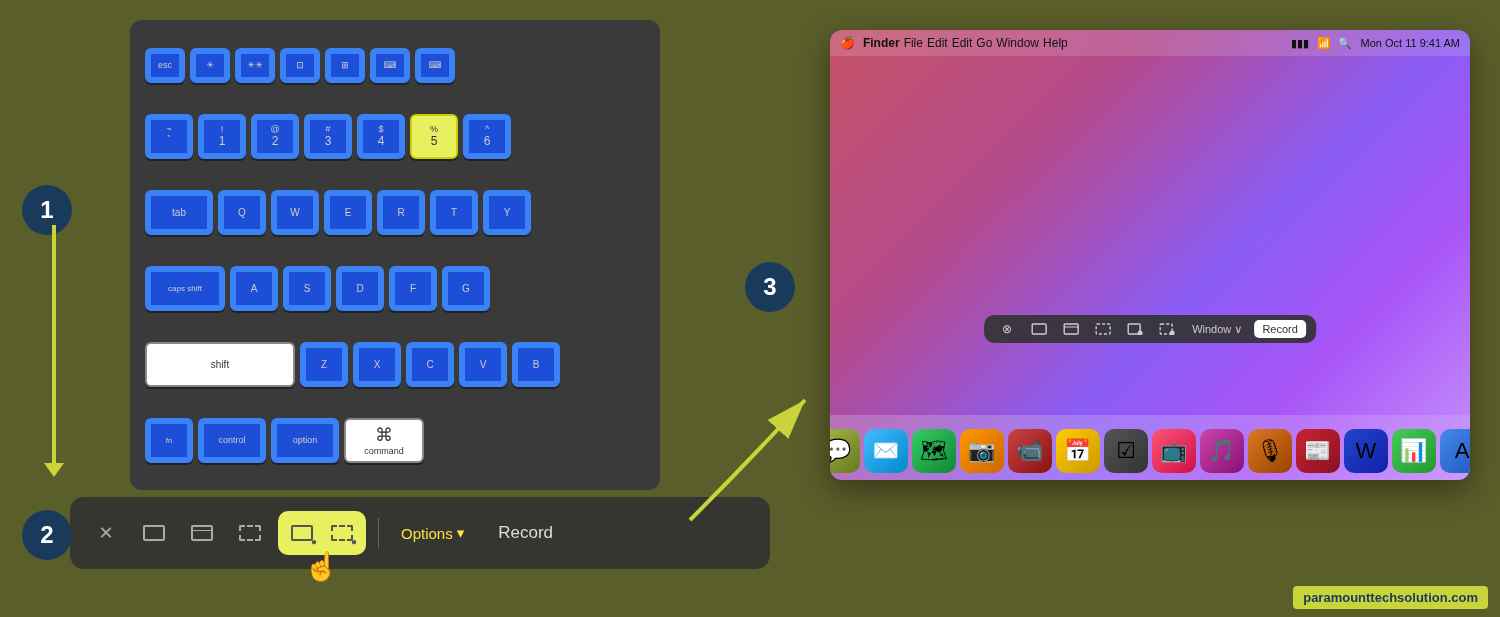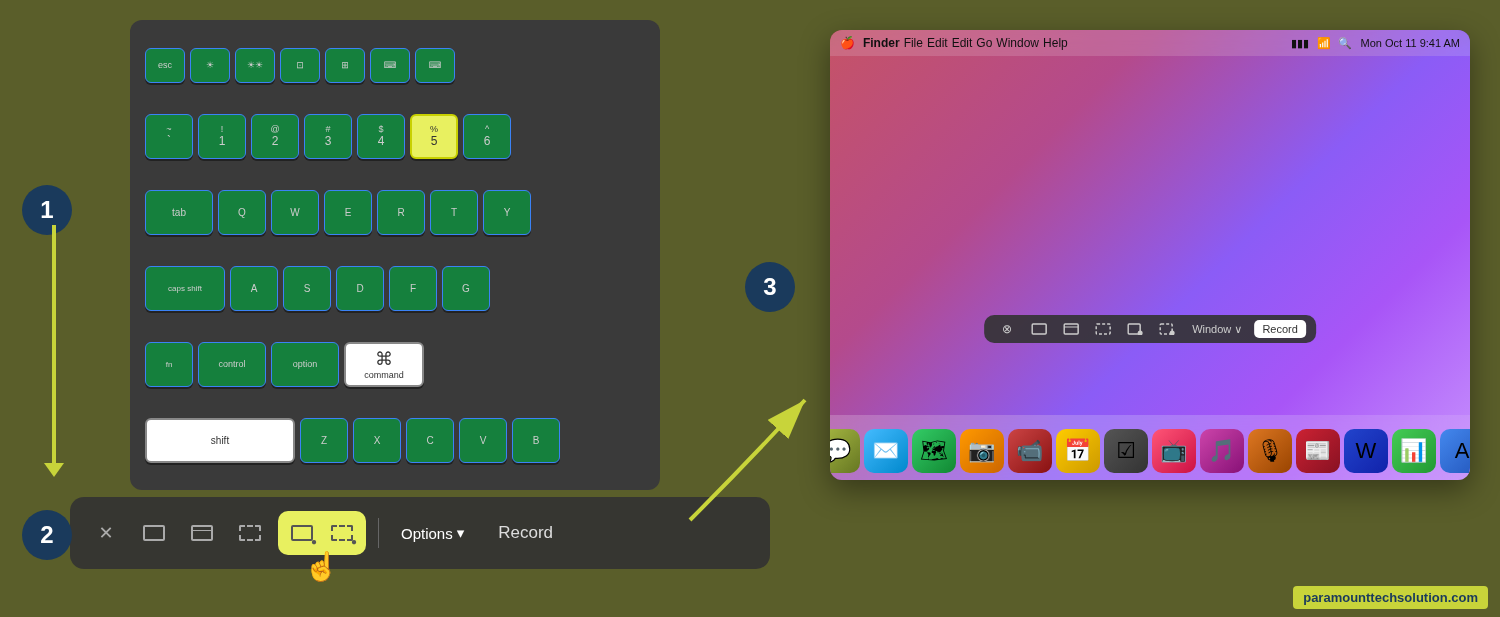--- a/index.html
+++ b/index.html
@@ -62,30 +62,30 @@
       gap: 6px;
     }
 
     .keyboard-row {
       display: flex;
       gap: 5px;
       align-items: center;
     }
 
     .key {
-      background: #15803d;
+      background: #1d4ed8;
       border-radius: 6px;
       color: #ccc;
       font-size: 10px;
       display: flex;
       flex-direction: column;
       align-items: center;
       justify-content: center;
       cursor: pointer;
-      border: 1px solid #3b82f6;
+      border: 6px solid #3b82f6;
       box-shadow: 0 2px 0 #222;
       flex-shrink: 0;
     }
 
     .key.regular { width: 48px; height: 45px; }
     .key.wide { width: 68px; height: 45px; }
     .key.wider { width: 80px; height: 45px; }
     .key.fn-row { width: 40px; height: 35px; font-size: 9px; }
     .key.highlighted {
       background: #e8f060;
@@ -143,21 +143,21 @@
     .toolbar-separator {
       width: 1px;
       height: 30px;
       background: #666;
       margin: 0 4px;
     }
 
     .options-btn {
       background: transparent;
       border: none;
-      color: #ffffff;
+      color: #fde047;
       font-size: 15px;
       cursor: pointer;
       padding: 6px 10px;
       border-radius: 6px;
       display: flex;
       align-items: center;
       gap: 4px;
     }
 
     .record-btn {
@@ -428,54 +428,54 @@
       </div>
     <div class="key regular">
         <span>F</span>
       </div>
     <div class="key regular">
         <span>G</span>
       </div>
   </div>
 
   <div class="keyboard-row">
+    <div class="key shift-key">
+        <span>shift</span>
+      </div>
+    <div class="key regular">
+        <span>Z</span>
+      </div>
+    <div class="key regular">
+        <span>X</span>
+      </div>
+    <div class="key regular">
+        <span>C</span>
+      </div>
+    <div class="key regular">
+        <span>V</span>
+      </div>
+    <div class="key regular">
+        <span>B</span>
+      </div>
+  </div>
+
+  <div class="keyboard-row">
     <div class="key regular">
         <span style="font-size:8px">fn</span>
       </div>
     <div class="key wide">
         <span style="font-size:9px">control</span>
       </div>
     <div class="key wide">
         <span style="font-size:9px">option</span>
       </div>
     <div class="key command-key">
       <span style="font-size:18px">⌘</span>
       <span style="font-size:9px">command</span>
     </div>
-  </div>
-
-  <div class="keyboard-row">
-    <div class="key shift-key">
-        <span>shift</span>
-      </div>
-    <div class="key regular">
-        <span>Z</span>
-      </div>
-    <div class="key regular">
-        <span>X</span>
-      </div>
-    <div class="key regular">
-        <span>C</span>
-      </div>
-    <div class="key regular">
-        <span>V</span>
-      </div>
-    <div class="key regular">
-        <span>B</span>
-      </div>
   </div>
 </div>
 
 <div class="bottom-toolbar">
 
   <button class="toolbar-btn">
     <span style="color:#aaa; font-size:18px;">✕</span>
   </button>
 
   <button class="toolbar-btn">

